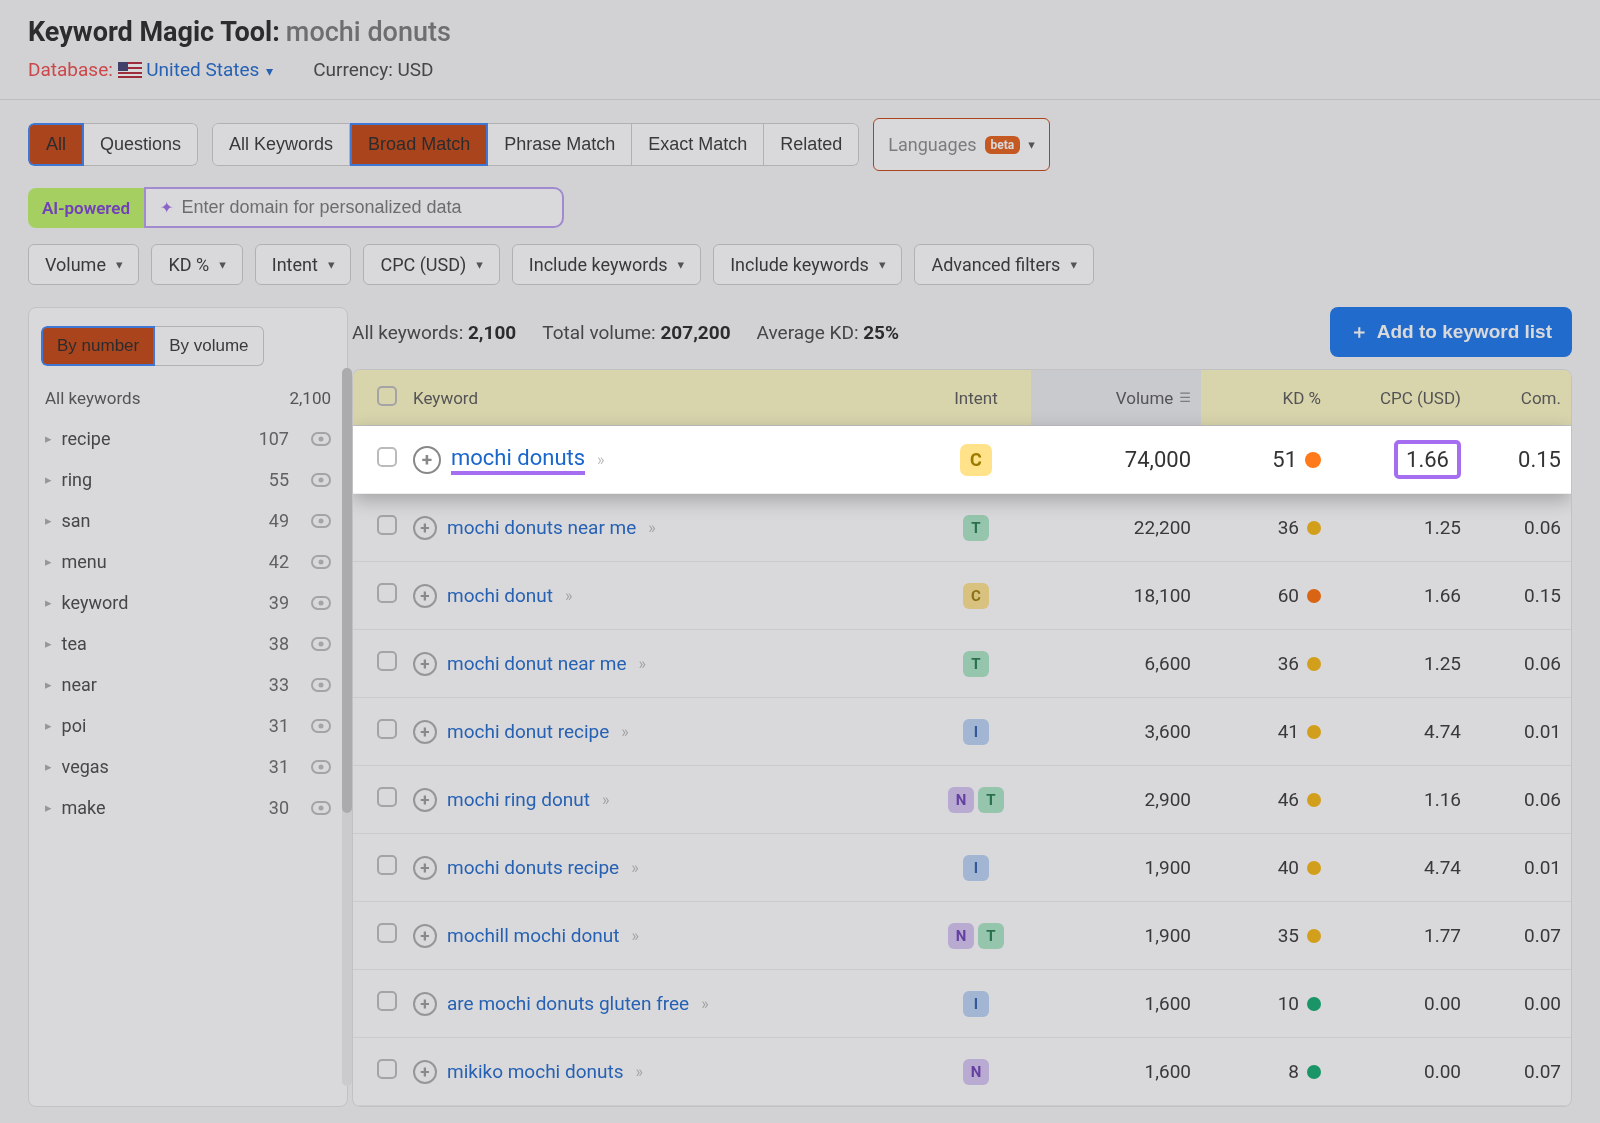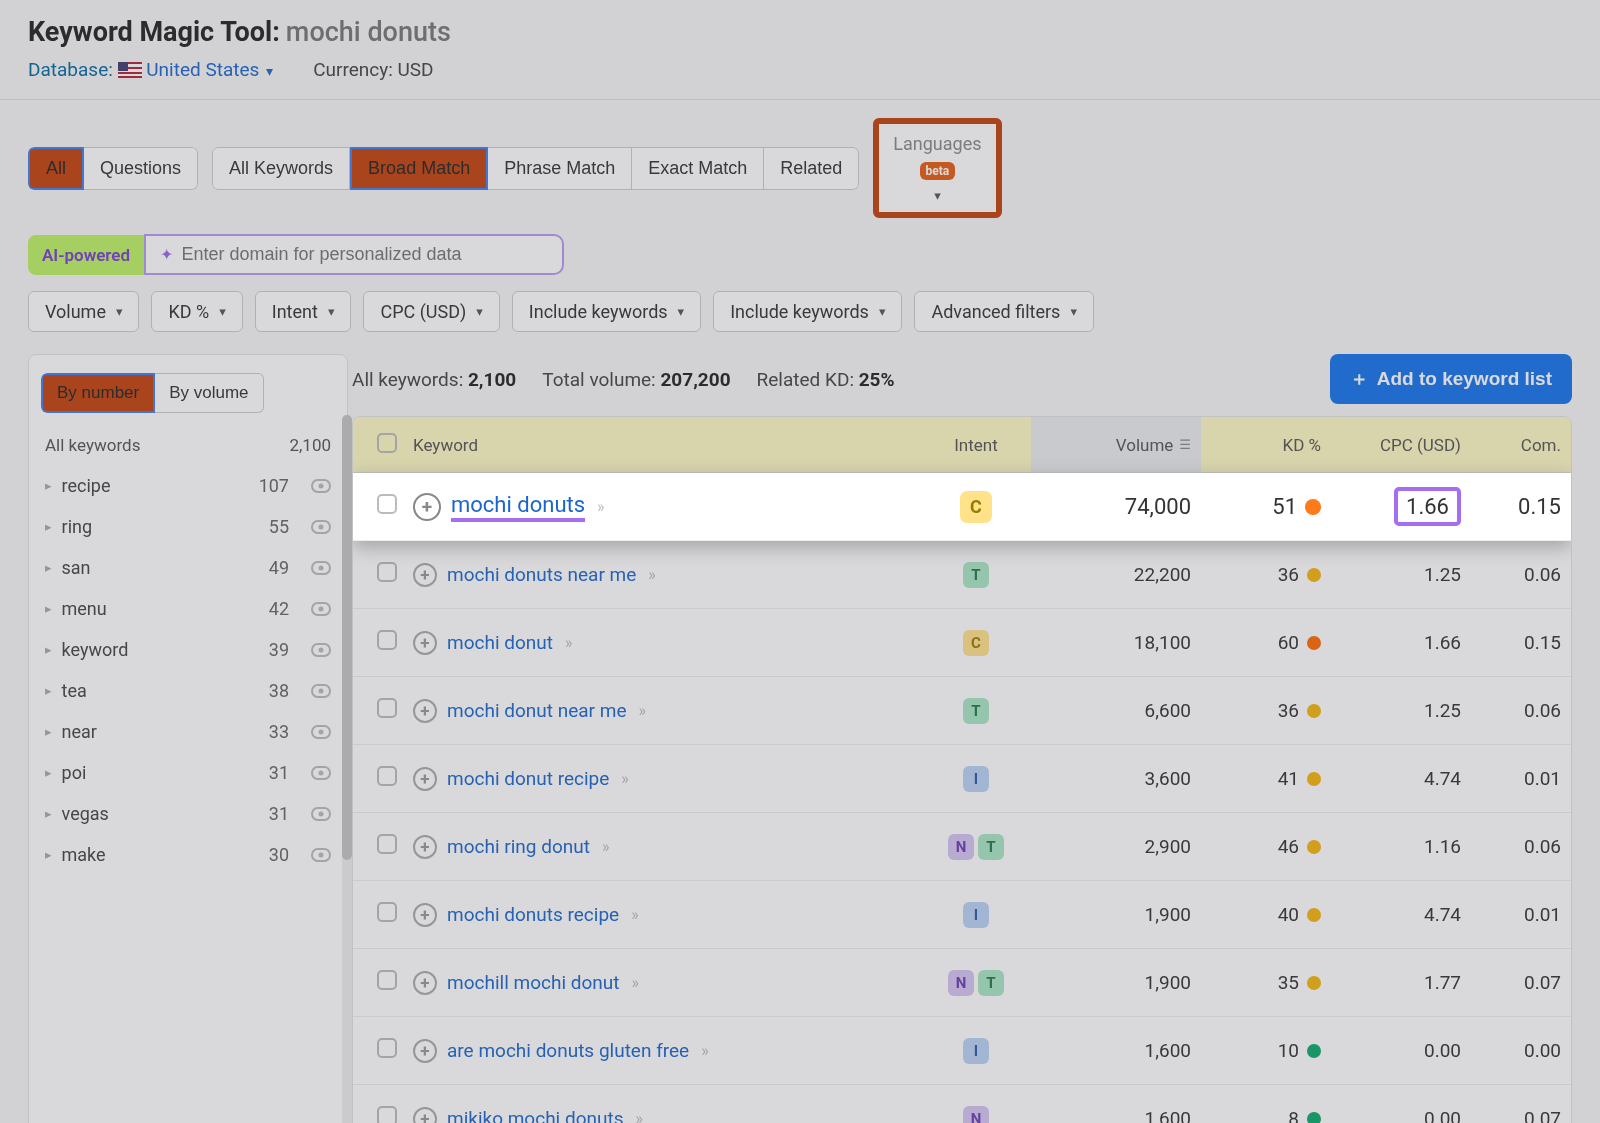--- a/index.html
+++ b/index.html
@@ -3,35 +3,35 @@
 <meta charset="utf-8">
 <style>
 * { box-sizing: border-box; margin: 0; padding: 0; }
 body { font-family: -apple-system, BlinkMacSystemFont, "Segoe UI", Roboto, Arial, sans-serif; background: #f6f7f8; color: #333; font-size: 16px; width: 1600px; height: 1123px; overflow: hidden; position: relative; }
 .overlay { position: absolute; inset: 0; background: rgba(80,80,90,0.22); pointer-events: none; z-index: 5; }
 .header { padding: 16px 28px 18px; }
 .title-row { display: flex; align-items: baseline; gap: 6px; margin-bottom: 10px; }
 .title-main { font-size: 27px; font-weight: 700; color: #222; }
 .title-kw { font-size: 27px; font-weight: 500; color: #777; }
 .meta-row { display: flex; gap: 40px; align-items: center; color: #444; font-size: 19px; }
-.db-label { color:#0369a1; }
+.db-label { color:#ef4444; }
 .flag { display:inline-block; width:24px; height:16px; background: linear-gradient(#b22234 0 15%, #fff 15% 30%, #b22234 30% 45%, #fff 45% 60%, #b22234 60% 75%, #fff 75% 90%, #b22234 90% 100%); position:relative; vertical-align:-2px; }
 .flag::before{content:"";position:absolute;left:0;top:0;width:10px;height:9px;background:#3c3b6e;}
 .db-link { color: #1a66cc; }
 .chev { color:#1a66cc; font-size:14px; margin-left:2px;}
 .divider { border-bottom:1px solid #ddd; }
 .toolbar { padding: 18px 28px 0; }
 .tabrow { display:flex; gap:14px; align-items:center; flex-wrap:wrap; margin-bottom: 16px;}
 .seggrp { display:flex; border-radius:6px; overflow:hidden;}
 .segbtn { border:1px solid #ccc; background:#fff; padding:9px 16px; font-size:18px; color:#333; cursor:pointer; }
 .segbtn + .segbtn { border-left:none; }
 .segbtn.active { border:2px solid #3b82f6; color:#222; background:#c2410c; }
 .seggrp .segbtn:first-child{border-radius:6px 0 0 6px;}
 .seggrp .segbtn:last-child{border-radius:0 6px 6px 0;}
-.lang-dd { border:6px solid #c2410c; background:#fff; border-radius:6px; padding:9px 14px; color:#888; font-size:18px; display:flex; align-items:center; gap:8px;flex-direction:column;}
+.lang-dd { border:1px solid #c2410c; background:#fff; border-radius:6px; padding:15px 14px; color:#888; font-size:18px; display:flex; align-items:center; gap:8px;}
 .beta { background:#e55b13; color:#fff; font-size:12px; padding:2px 6px; border-radius:6px; font-weight:700;}
 .airow { display:flex; align-items:center; gap:0; margin-bottom:16px;}
 .ai-tag { background:#bef264; color:#7a3bd6; padding:10px 14px; border-radius:8px 0 0 8px; font-size:17px; font-weight:600;}
 .ai-input-wrap { border:2px solid #b89af0; border-radius:0 10px 10px 0; background:#fff; padding:8px 14px; display:flex; align-items:center; gap:8px; width:420px;}
 .spark { color:#9b6ae6; font-size:16px;}
 .ai-input { border:none; outline:none; font-size:18px; color:#888; width:100%; }
 .filterrow { display:flex; gap:12px; flex-wrap:wrap; margin-bottom: 22px;}
 .fbtn { border:1px solid #ccc; background:#fff; border-radius:6px; padding:9px 16px; font-size:18px; color:#333; display:flex; align-items:center; gap:10px; cursor:pointer;}
 .caret { font-size:13px; color:#555;}
 .main { display:flex; padding: 0 28px; gap:4px; }
@@ -243,21 +243,21 @@
     <div class="scrolltrack">
         <div class="scrollthumb"></div>
       </div>
   </div>
 
   <div class="content">
     <div class="stats-row">
       <div class="stats">
         <span><span>All keywords:</span> <b>2,100</b></span>
         <span><span>Total volume:</span> <b>207,200</b></span>
-        <span><span>Related KD:</span> <b>25%</b></span>
+        <span><span>Average KD:</span> <b>25%</b></span>
       </div>
       <button class="addbtn">
         <span>＋</span>
         <span>Add to keyword list</span>
       </button>
     </div>
 
     <div class="table">
       <div class="thead">
         <div class="th"><span class="cbx"></span></div>

